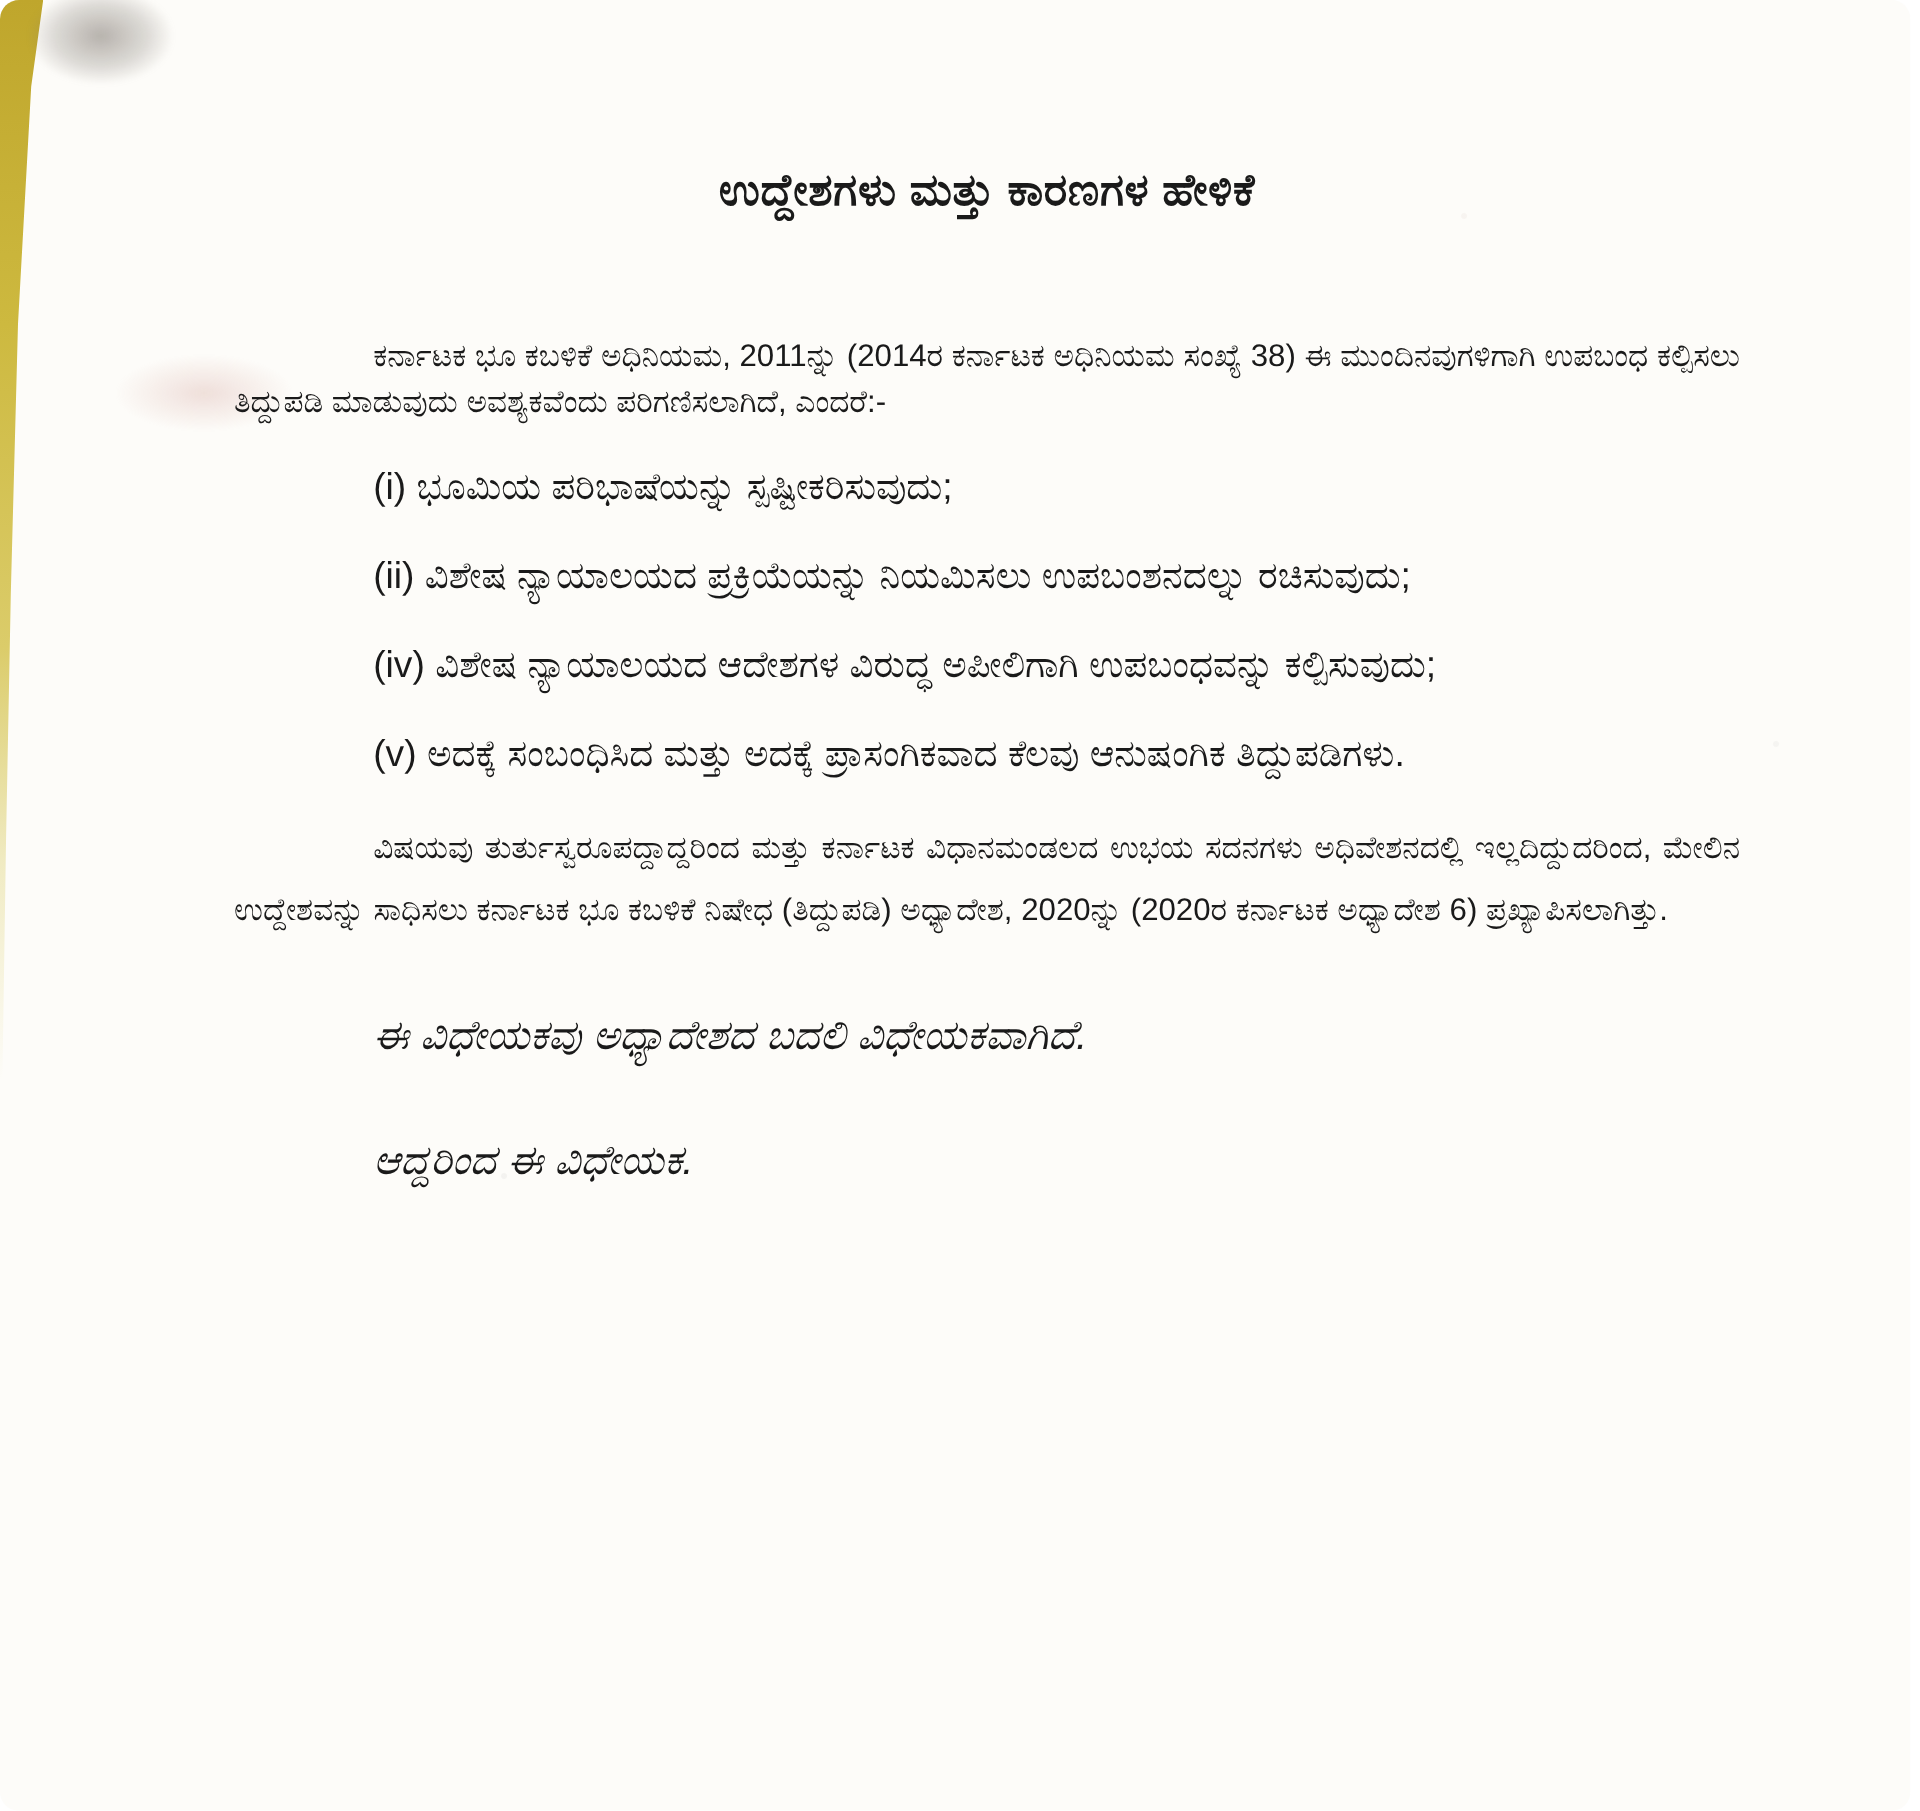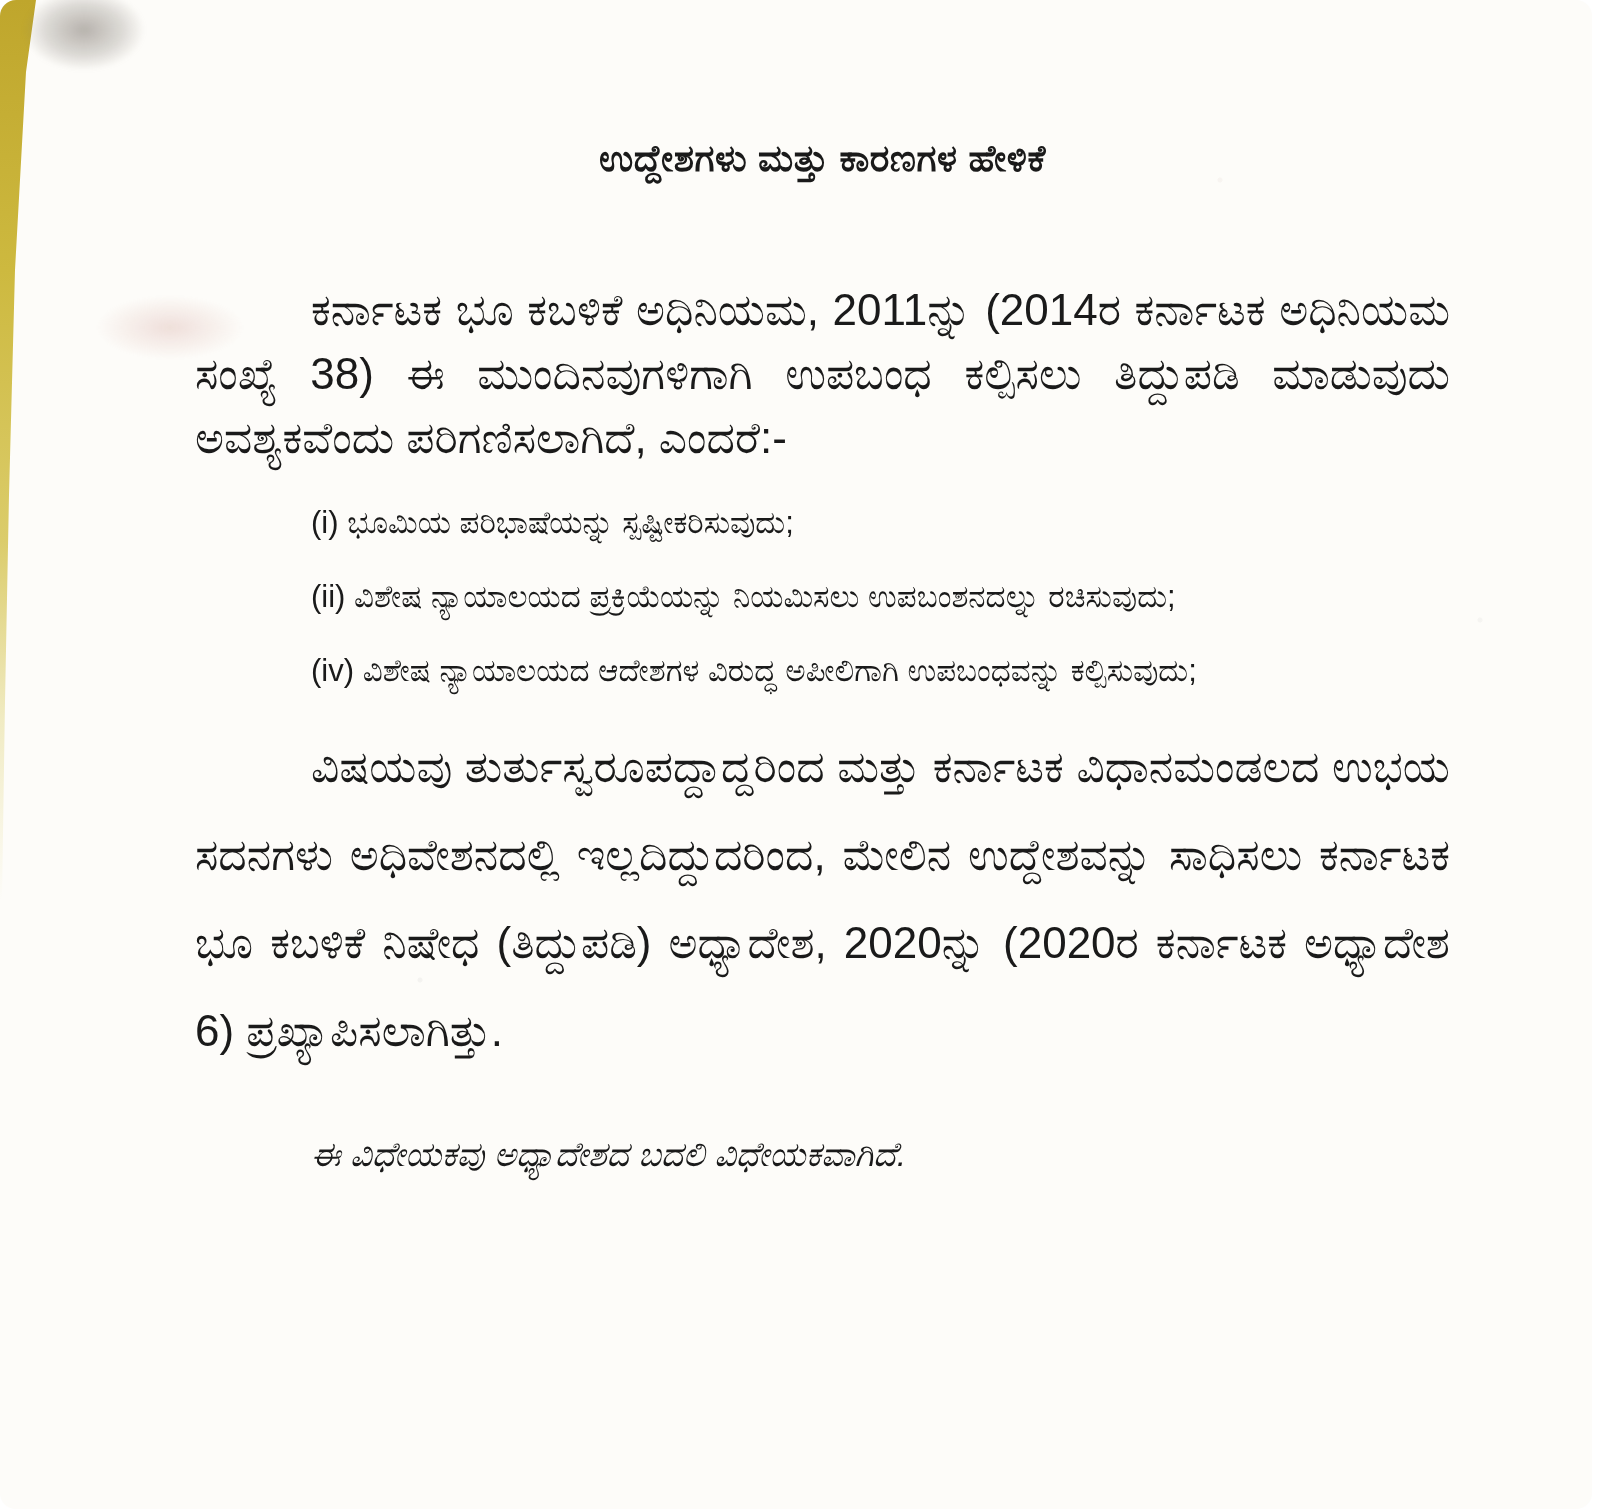--- a/index.html
+++ b/index.html
@@ -61,21 +61,21 @@
   }
   .title {
     margin: 0 0 98px 0;
     text-align: center;
     font-size: 37px;
     font-weight: bold;
     letter-spacing: 0.5px;
   }
   .para {
     margin: 0;
-    font-size: 44px;
+    font-size: 26px;
     line-height: 1.46;
     text-align: justify;
   }
   .indent { text-indent: 116px; }
   .items { margin: 30px 0 0 116px; }
   .item {
     margin: 0 0 30px 0;
     font-size: 31px;
     line-height: 1.42;
     max-width: 1135px;
@@ -103,21 +103,23 @@
   <div class="content">
 
     <h1 class="title">ಉದ್ದೇಶಗಳು ಮತ್ತು ಕಾರಣಗಳ ಹೇಳಿಕೆ</h1>
 
     <p class="para indent">ಕರ್ನಾಟಕ ಭೂ ಕಬಳಿಕೆ ಅಧಿನಿಯಮ, 2011ನ್ನು (2014ರ ಕರ್ನಾಟಕ ಅಧಿನಿಯಮ ಸಂಖ್ಯೆ 38) ಈ ಮುಂದಿನವುಗಳಿಗಾಗಿ ಉಪಬಂಧ ಕಲ್ಪಿಸಲು ತಿದ್ದುಪಡಿ ಮಾಡುವುದು ಅವಶ್ಯಕವೆಂದು ಪರಿಗಣಿಸಲಾಗಿದೆ, ಎಂದರೆ:-</p>
 
     <div class="items">
       <p class="item">(i) ಭೂಮಿಯ ಪರಿಭಾಷೆಯನ್ನು ಸ್ಪಷ್ಟೀಕರಿಸುವುದು;</p>
       <p class="item">(ii) ವಿಶೇಷ ನ್ಯಾಯಾಲಯದ ಪ್ರಕ್ರಿಯೆಯನ್ನು ನಿಯಮಿಸಲು ಉಪಬಂಶನದಲ್ನು ರಚಿಸುವುದು;</p>
       <p class="item">(iv) ವಿಶೇಷ ನ್ಯಾಯಾಲಯದ ಆದೇಶಗಳ ವಿರುದ್ಧ ಅಪೀಲಿಗಾಗಿ ಉಪಬಂಧವನ್ನು ಕಲ್ಪಿಸುವುದು;</p>
+      <p class="item">(v) ಅದಕ್ಕೆ ಸಂಬಂಧಿಸಿದ ಮತ್ತು ಅದಕ್ಕೆ ಪ್ರಾಸಂಗಿಕವಾದ ಕೆಲವು ಆನುಷಂಗಿಕ ತಿದ್ದುಪಡಿಗಳು.</p>
     </div>
 
     <p class="para indent ordinance">ವಿಷಯವು ತುರ್ತುಸ್ವರೂಪದ್ದಾದ್ದರಿಂದ ಮತ್ತು ಕರ್ನಾಟಕ ವಿಧಾನಮಂಡಲದ ಉಭಯ ಸದನಗಳು ಅಧಿವೇಶನದಲ್ಲಿ ಇಲ್ಲದಿದ್ದುದರಿಂದ, ಮೇಲಿನ ಉದ್ದೇಶವನ್ನು ಸಾಧಿಸಲು ಕರ್ನಾಟಕ ಭೂ ಕಬಳಿಕೆ ನಿಷೇಧ (ತಿದ್ದುಪಡಿ) ಅಧ್ಯಾದೇಶ, 2020ನ್ನು (2020ರ ಕರ್ನಾಟಕ ಅಧ್ಯಾದೇಶ 6) ಪ್ರಖ್ಯಾಪಿಸಲಾಗಿತ್ತು.</p>
 
     <p class="closing">ಈ ವಿಧೇಯಕವು ಅಧ್ಯಾದೇಶದ ಬದಲಿ ವಿಧೇಯಕವಾಗಿದೆ.</p>
 
+    <p class="closing">ಆದ್ದರಿಂದ ಈ ವಿಧೇಯಕ.</p>
 
   </div>
 </div>
 
 </body></html>

